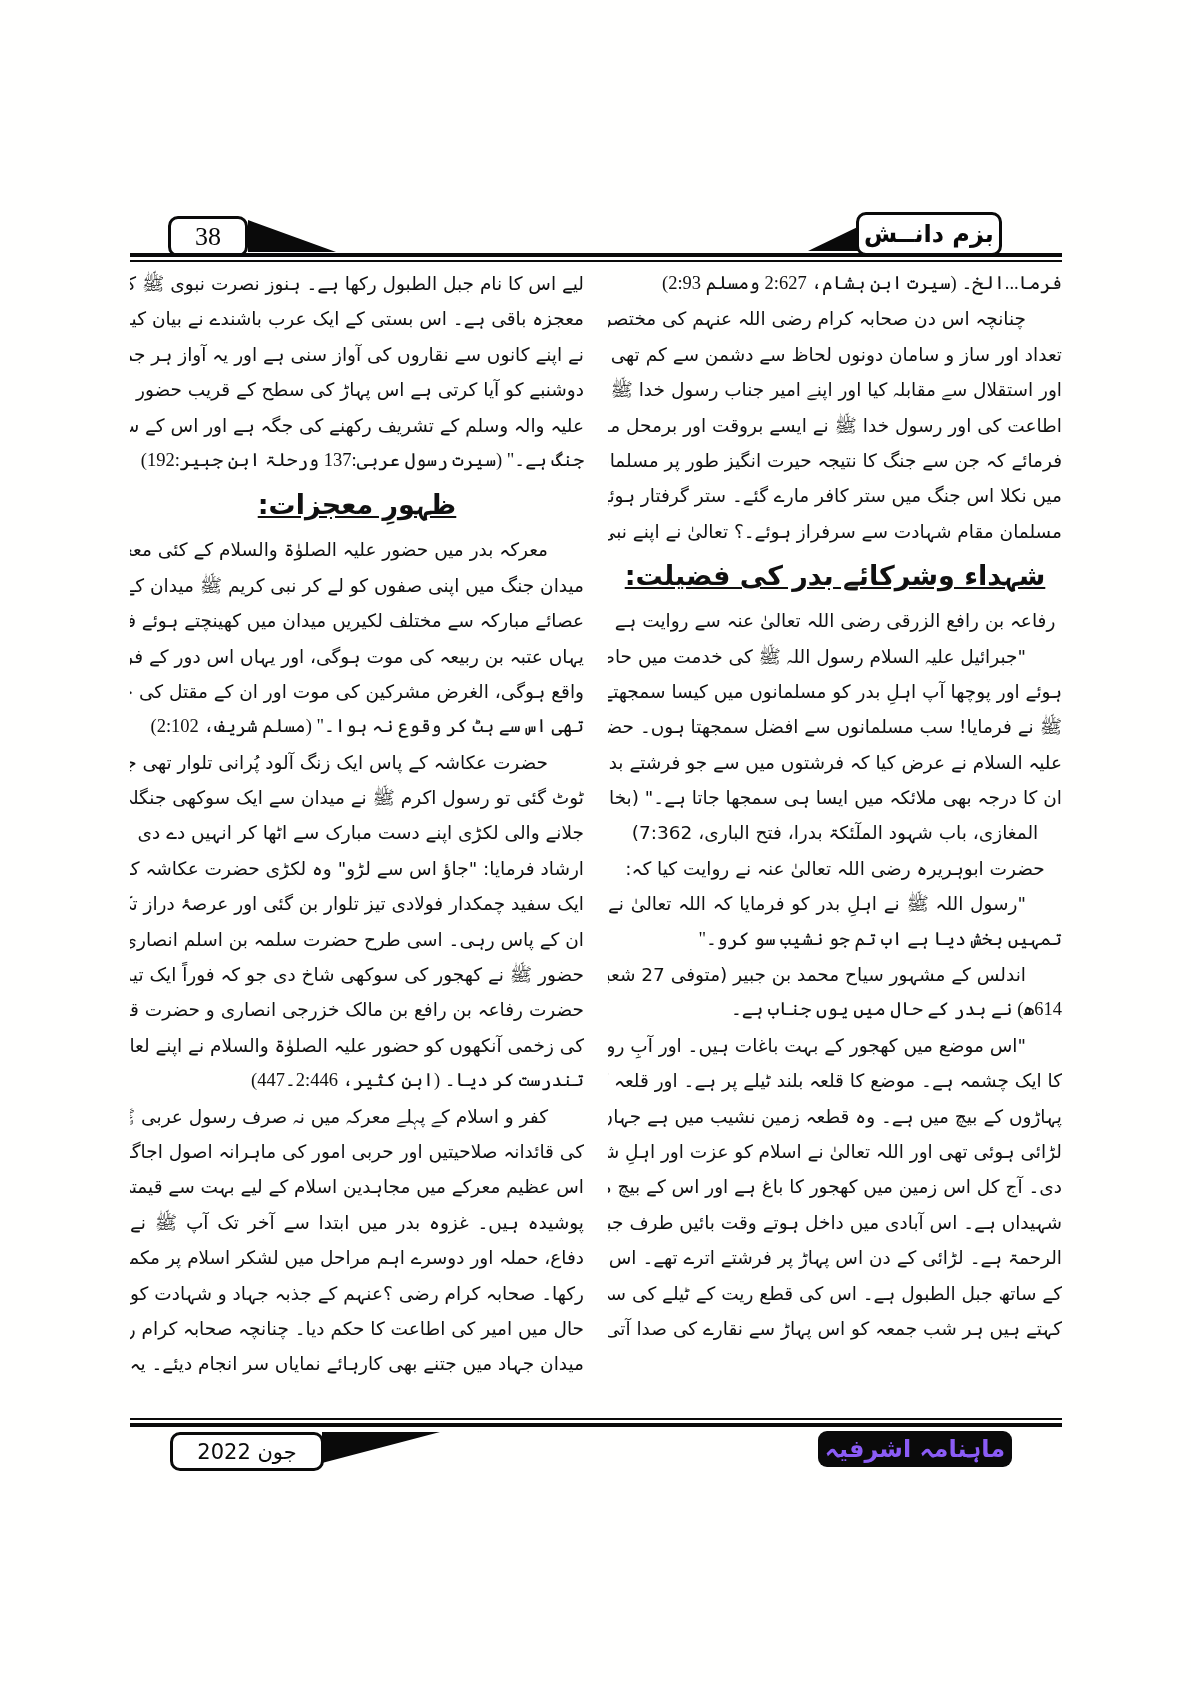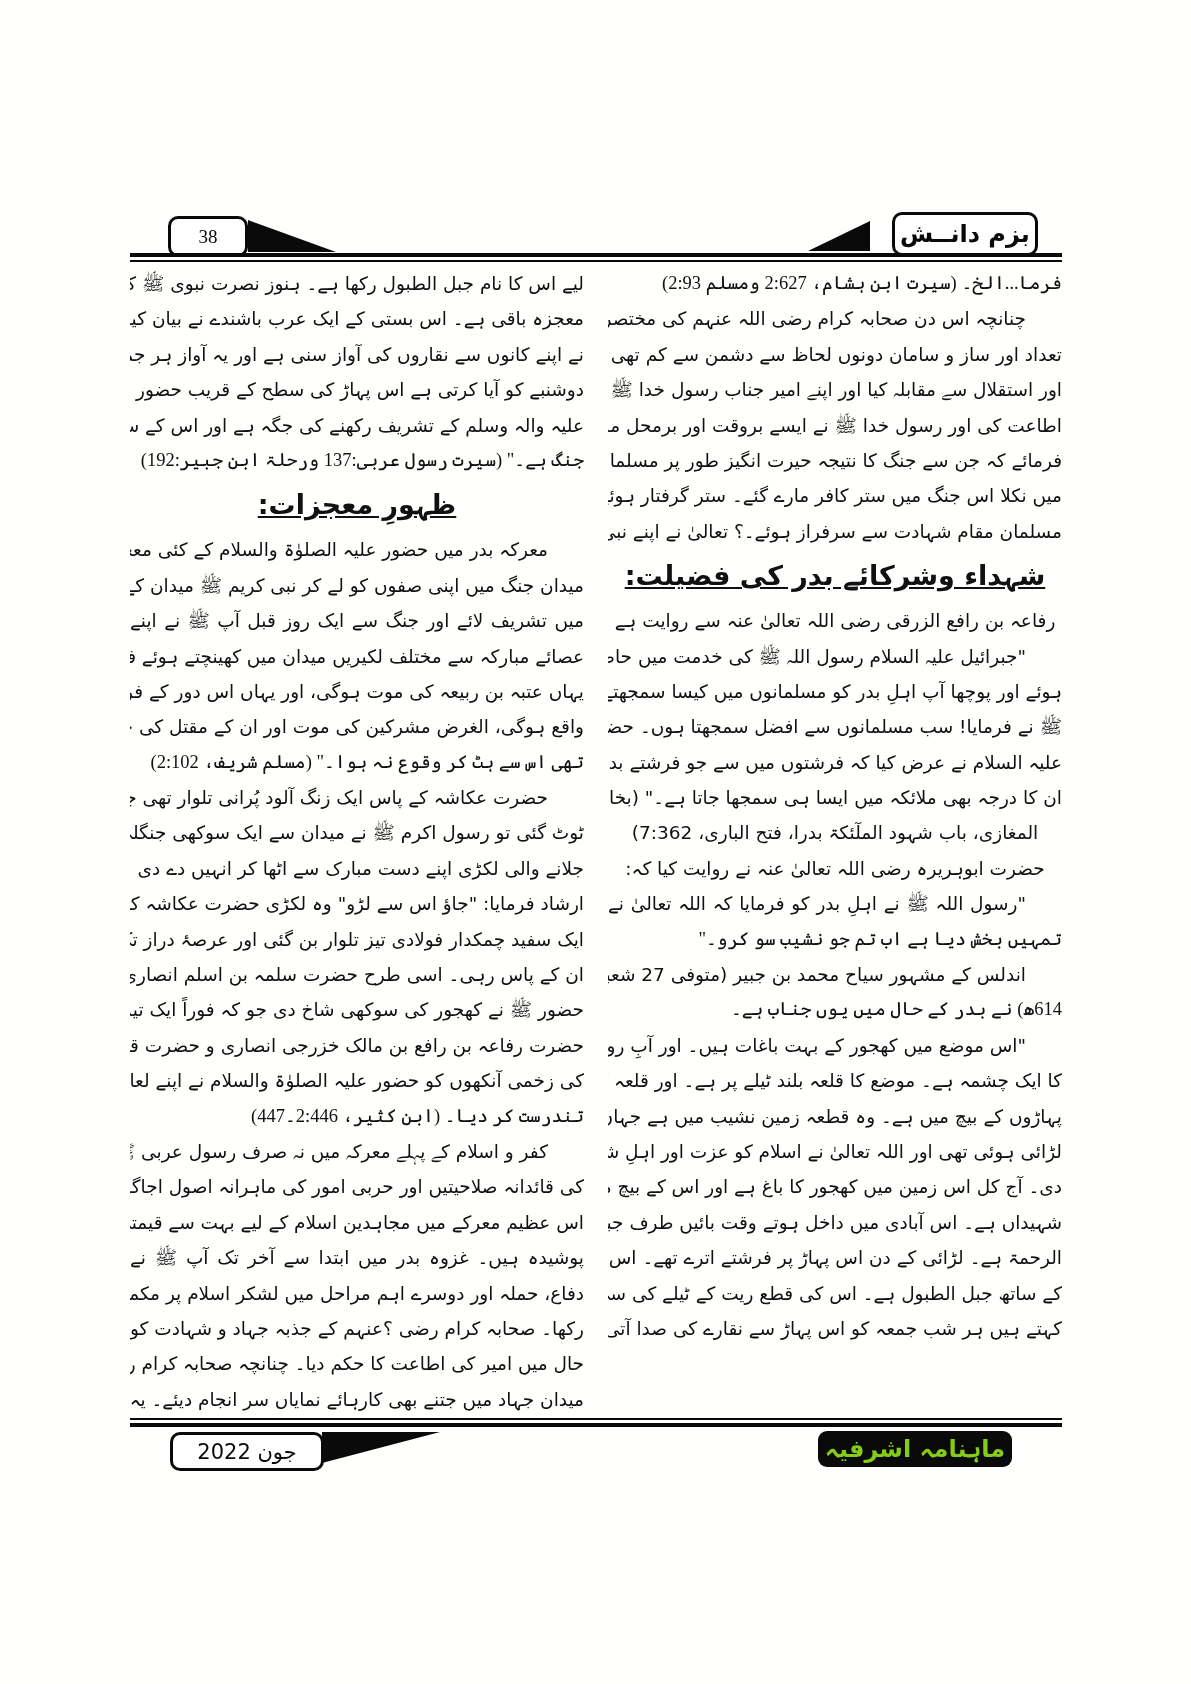--- a/index.html
+++ b/index.html
@@ -10,46 +10,46 @@
     font-family:"DejaVu Sans", sans-serif;
     color:#111;
     overflow:hidden;
   }
   
   .numbox{
     position:absolute;
     border:3px solid #0a0a0a;border-radius:10px;
     background:#fff;color:#0a0a0a;
     display:flex;align-items:center;justify-content:center;
-    font-size:19px;
+    font-size:26px;
   }
   #hdr-num{left:168px;top:216px;width:74px;height:35px;font-family:"Liberation Serif", serif;}
   #hdr-tri-left{
     position:absolute;left:248px;top:220px;width:88px;height:32px;
     background:#0a0a0a;
     clip-path:polygon(0 0, 100% 100%, 0 100%);
   }
   #hdr-tri-right{
     position:absolute;left:808px;top:221px;width:62px;height:30px;
     background:#0a0a0a;
     clip-path:polygon(100% 0, 100% 100%, 0 100%);
   }
-  #masthead{left:892px;top:212px;width:140px;height:38px;font-weight:bold;font-size:24px;direction:rtl;}
+  #masthead{left:856px;top:212px;width:140px;height:38px;font-weight:bold;font-size:24px;direction:rtl;}
   .rule{position:absolute;left:130px;width:932px;height:3px;}
   #rule-top{top:253px;border-top:4px solid #0a0a0a;border-bottom:2px solid #0a0a0a;}
   #rule-bottom{top:1418px;border-top:2px solid #0a0a0a;border-bottom:4px solid #0a0a0a;}
   #ftr-date{left:170px;top:1432px;width:148px;height:33px;font-size:21px;direction:rtl;font-family:"DejaVu Sans", sans-serif;}
   #ftr-tri{
     position:absolute;left:322px;top:1432px;width:118px;height:31px;
     background:#0a0a0a;
     clip-path:polygon(0 0, 100% 0, 0 100%);
   }
   #ftr-mag{
     position:absolute;left:818px;top:1431px;width:194px;height:36px;
-    background:#0a0a0a;color:#84cc16;border-radius:9px;
+    background:#0a0a0a;color:#8b5cf6;border-radius:9px;
     display:flex;align-items:center;justify-content:center;
     font-weight:bold;font-size:24px;direction:rtl;
   }
   
   .columns{
     position:absolute;left:130px;top:266px;width:932px;height:1150px;
     display:flex;flex-direction:row;direction:rtl;gap:24px;
   }
   .col{
     width:454px;height:100%;overflow:hidden;direction:rtl;
@@ -118,21 +118,20 @@
     <section class="col">
         <div class="tl s-j">لیے اس کا نام جبل الطبول رکھا ہے۔ ہنوز نصرت نبوی ﷺ کا یہ بھی ایک</div>
         <div class="tl s-j">معجزہ باقی ہے۔ اس بستی کے ایک عرب باشندے نے بیان کیا کہ میں</div>
         <div class="tl s-j">نے اپنے کانوں سے نقاروں کی آواز سنی ہے اور یہ آواز ہر جمعرات اور</div>
         <div class="tl s-j">دوشنبے کو آیا کرتی ہے اس پہاڑ کی سطح کے قریب حضور انور صلی اللہ تعالیٰ</div>
         <div class="tl s-j">علیہ والہ وسلم کے تشریف رکھنے کی جگہ ہے اور اس کے سامنے میدانِ</div>
         <div class="tl s-r">جنگ ہے۔" (سیرت رسول عربی:137 ورحلۃ ابن جبیر:192)</div>
         <div class="s-h">ظہورِ معجزات:</div>
         <div class="tl s-ji">معرکہ بدر میں حضور علیہ الصلوٰۃ والسلام کے کئی معجزات ظاہر ہوئے،</div>
         <div class="tl s-j">میدان جنگ میں اپنی صفوں کو لے کر نبی کریم ﷺ میدان کے وسط</div>
-        <div class="tl s-j">میں تشریف لائے اور جنگ سے ایک روز قبل آپ ﷺ نے اپنے</div>
         <div class="tl s-j">عصائے مبارکہ سے مختلف لکیریں میدان میں کھینچتے ہوئے فرمایا: "کل</div>
         <div class="tl s-j">یہاں عتبہ بن ربیعہ کی موت ہوگی، اور یہاں اس دور کے فرعون ابوجہل کی موت</div>
         <div class="tl s-j">واقع ہوگی، الغرض مشرکین کی موت اور ان کے مقتل کی جیسی نشاندہی فرمائی گئی</div>
         <div class="tl s-r">تھی اس سے ہٹ کر وقوع نہ ہوا۔" (مسلم شریف، 2:102)</div>
         <div class="tl s-ji">حضرت عکاشہ کے پاس ایک زنگ آلود پُرانی تلوار تھی جو</div>
         <div class="tl s-j">ٹوٹ گئی تو رسول اکرم ﷺ نے میدان سے ایک سوکھی جنگلی</div>
         <div class="tl s-j">جلانے والی لکڑی اپنے دست مبارک سے اٹھا کر انہیں دے دی اور</div>
         <div class="tl s-j">ارشاد فرمایا: "جاؤ اس سے لڑو" وہ لکڑی حضرت عکاشہ کے ہاتھ میں</div>
         <div class="tl s-j">ایک سفید چمکدار فولادی تیز تلوار بن گئی اور عرصۂ دراز تک (11 ہجری)</div>
         <div class="tl s-j">ان کے پاس رہی۔ اسی طرح حضرت سلمہ بن اسلم انصاری رضی اللہ تعالیٰ عنہ کو بھی</div>

